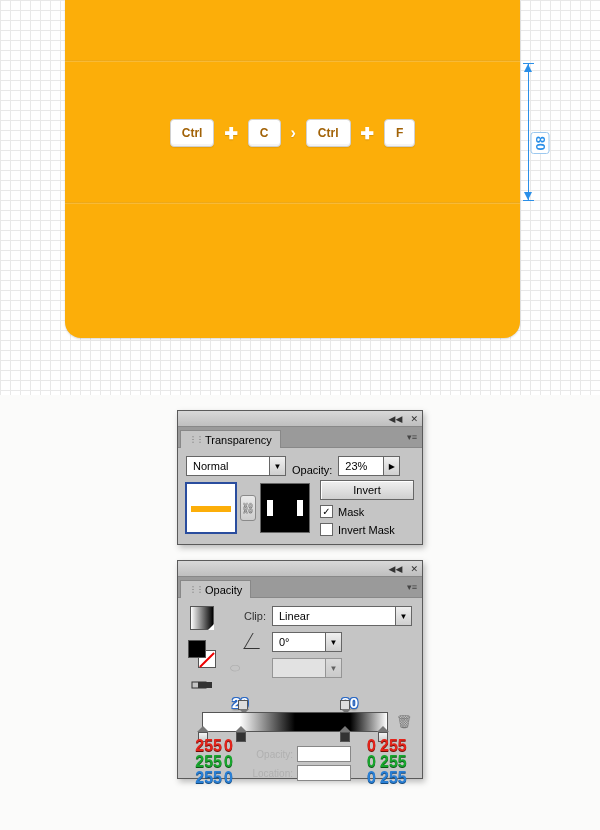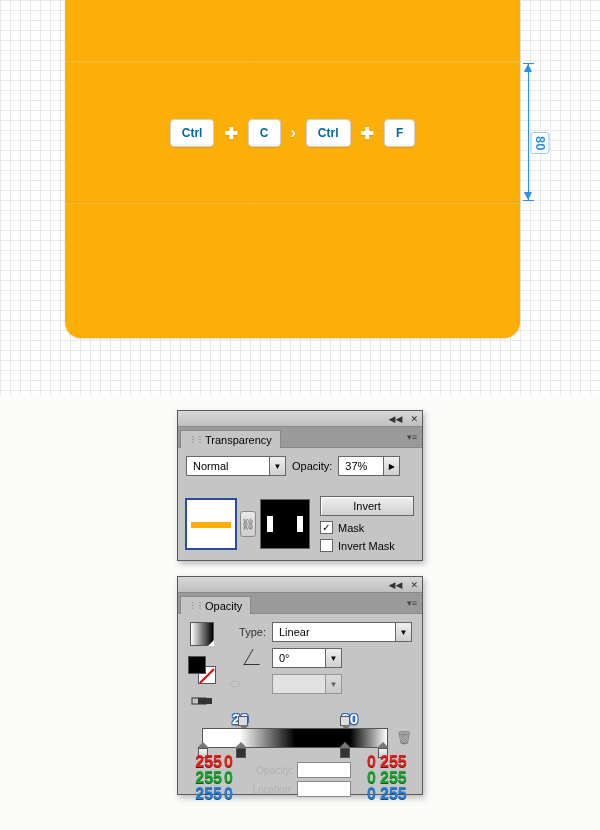--- a/index.html
+++ b/index.html
@@ -12,21 +12,21 @@
       linear-gradient(to bottom, #e8e8e8 1px, transparent 1px),
       linear-gradient(to right, #d8d8d8 1px, transparent 1px),
       linear-gradient(to bottom, #d8d8d8 1px, transparent 1px);
     background-size: 10px 10px, 10px 10px, 50px 50px, 50px 50px;
   }
   .orange-card { position: absolute; left: 65px; top: 0; width: 455px; height: 338px; background: #fcae09; border-radius: 0 0 16px 16px; box-shadow: 0 1px 2px rgba(0,0,0,0.15); }
   .orange-card .band-top { position:absolute; left:0; right:0; top:60px; height:2px; background: linear-gradient(to bottom, rgba(0,0,0,0.08), rgba(255,255,255,0.25)); }
   .orange-card .band-bot { position:absolute; left:0; right:0; top:202px; height:2px; background: linear-gradient(to bottom, rgba(0,0,0,0.08), rgba(255,255,255,0.25)); }
   
   .shortcut-row { position:absolute; left:0; right:0; top:119px; display:flex; justify-content:center; align-items:center; gap:10px; }
-  .key { background:#fff; border:1px solid #d0d0d0; border-radius:4px; padding:6px 11px; font-weight:bold; color:#0369a1; font-size:12px; box-shadow:0 1px 1px rgba(0,0,0,0.08), inset 0 -2px 0 rgba(0,0,0,0.04); min-width:20px; text-align:center; }
+  .key { background:#fff; border:1px solid #d0d0d0; border-radius:4px; padding:6px 11px; font-weight:bold; color:#a16207; font-size:12px; box-shadow:0 1px 1px rgba(0,0,0,0.08), inset 0 -2px 0 rgba(0,0,0,0.04); min-width:20px; text-align:center; }
   .plus-ico, .chev-ico { color:#fff; font-size:16px; font-weight:bold; text-shadow:0 1px 1px rgba(0,0,0,0.15); }
   
   .measure { position:absolute; left:526px; top:60px; height:144px; width:50px; }
   .measure .line { position:absolute; left:2px; top:4px; bottom:4px; width:0; border-left:1.5px solid #2a8fe8; }
   .measure .cap-top, .measure .cap-bot { position:absolute; left:-3px; width:11px; height:0; border-top:1.5px solid #2a8fe8; }
   .measure .cap-top { top:3px; } .measure .cap-bot { bottom:3px; }
   .measure .arrow-up, .measure .arrow-down { position:absolute; left:-2px; width:0; height:0; border-left:4px solid transparent; border-right:4px solid transparent; }
   .measure .arrow-up { top:4px; border-bottom:8px solid #2a8fe8; }
   .measure .arrow-down { bottom:4px; border-top:8px solid #2a8fe8; }
   .measure .num { position:absolute; top:50%; left:14px; transform: translateY(-50%) rotate(90deg); transform-origin:left center; color:#2a8fe8; font-weight:bold; font-size:13px; background:#fff; border:1px solid #9cc8ef; border-radius:3px; padding:1px 3px; }
@@ -36,21 +36,21 @@
   .panel { width:246px; background:#c5c5c5; border:1px solid #5a5a5a; box-shadow: 2px 3px 6px rgba(0,0,0,0.25); position:relative; }
   .panel-head { height:16px; background: linear-gradient(#d8d8d8,#bfbfbf); border-bottom:1px solid #888; display:flex; justify-content:flex-end; align-items:center; padding:0 4px; gap:8px; color:#333; }
   .panel-head .ctrl { font-size:9px; cursor:pointer; }
   .panel-tabs { display:flex; border-bottom:1px solid #888; background:#9a9a9a; }
   .tab { background:#c5c5c5; border:1px solid #888; border-bottom:none; margin:2px 0 0 2px; padding:3px 8px 2px; font-size:11px; display:flex; align-items:center; gap:2px; position:relative; top:1px; }
   .tab .dots { font-size:8px; color:#666; letter-spacing:-1px; line-height:6px; }
   .panel-menu { margin-left:auto; width:20px; display:flex; align-items:center; justify-content:center; color:#444; font-size:9px; }
   .panel-body { padding:8px; }
   
   
-  .row1 { display:flex; align-items:center; gap:6px; margin-bottom:20px; }
+  .row1 { display:flex; align-items:flex-end; gap:6px; margin-bottom:4px; }
   .combo { display:flex; height:20px; border:1px solid #666; background:#fff; align-items:center; }
   .combo .txt { padding:0 6px; font-size:11px; flex:1; }
   .combo .btn { width:16px; height:100%; border-left:1px solid #666; background:linear-gradient(#f0f0f0,#cfcfcf); display:flex; align-items:center; justify-content:center; font-size:8px; }
   .opacity-lbl { font-size:11px; }
   .preview-row { display:flex; gap:4px; align-items:center; }
   .thumb { width:50px; height:50px; border:1px solid #666; background:#fff; position:relative; }
   .thumb.sel { outline:2px solid #2a4d9e; outline-offset:-1px; }
   .thumb .stripe { position:absolute; left:4px; right:4px; top:22px; height:6px; background:#fcae09; }
   .thumb.mask { background:#000; }
   .thumb.mask .bar { position:absolute; left:6px; right:6px; top:16px; bottom:16px; background: linear-gradient(to right,#fff 0%,#fff 18%,#000 18%,#000 82%,#fff 82%,#fff 100%); }
@@ -146,21 +146,21 @@
       <div class="panel-menu">▾≡</div>
     </div>
     <div class="panel-body">
       <div class="row1">
         <div class="combo" style="width:100px">
           <span class="txt">Normal</span>
           <span class="btn">▼</span>
         </div>
         <span class="opacity-lbl">Opacity:</span>
         <div class="combo" style="width:62px">
-          <span class="txt">37%</span>
+          <span class="txt">23%</span>
           <span class="btn">▶</span>
         </div>
       </div>
       <div class="preview-row">
         <div class="thumb sel">
           <div class="stripe"></div>
         </div>
         <div class="link-icon">⛓</div>
         <div class="thumb mask">
           <div class="bar"></div>
@@ -204,21 +204,21 @@
           </div>
           <div class="rev-icon">
             <svg viewBox="0 0 22 12">
                 <rect x="1" y="3" width="14" height="6" fill="none" stroke="#333"></rect>
                 <rect x="7" y="3" width="14" height="6" fill="#333"></rect>
               </svg>
           </div>
         </div>
         <div class="grad-fields">
           <div class="field-row">
-            <span class="lbl">Type:</span>
+            <span class="lbl">Clip:</span>
             <div class="combo" style="flex:1">
               <span class="txt">Linear</span>
               <span class="btn">▼</span>
             </div>
           </div>
           <div class="field-row">
             <span class="lbl"><span class="angle-ico"></span></span>
             <div class="combo" style="width:70px">
               <span class="txt">0°</span>
               <span class="btn">▼</span>

